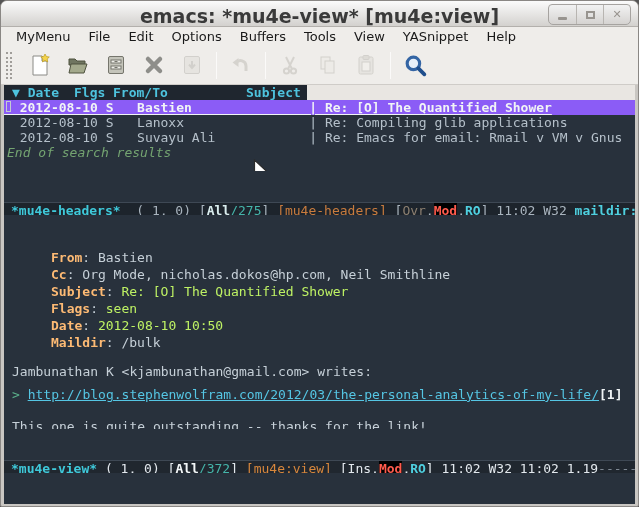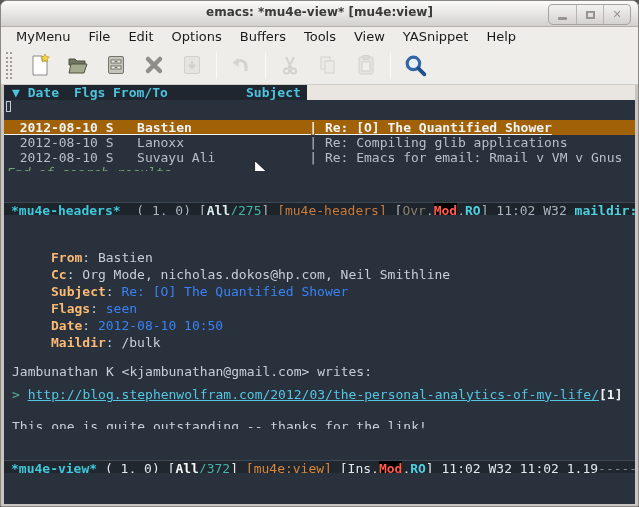--- a/index.html
+++ b/index.html
@@ -11,21 +11,21 @@
     font-family:"DejaVu Sans","Liberation Sans",sans-serif;
   }
   
   .titlebar {
     position:relative; height:26px;
     background:linear-gradient(#fbfbfb,#d3d1ce);
     border-bottom:1px solid #b3b0ac;
   }
   .title-text {
     position:absolute; left:0; right:0; top:4px; text-align:center;
-    font-size:12px; font-weight:bold; color:#3a3a3a;
+    font-size:19px; font-weight:bold; color:#3a3a3a;
   }
   .winbtns {
     position:absolute; right:7px; top:3px; display:flex;
     border:1px solid #a6a3a0; border-radius:4px 4px 5px 5px; overflow:hidden;
     background:linear-gradient(#f2f2f2,#d5d3d1);
   }
   .wbtn {
     width:27px; height:19px; display:flex; align-items:center; justify-content:center;
     color:#98948f; font-size:11px; font-weight:bold; border-left:1px solid #b8b5b1;
   }
@@ -54,21 +54,21 @@
     position:relative; margin:0 3px 3px 3px; height:419px;
     background:#28313c; display:flex; flex-direction:column;
     font-family:"DejaVu Sans Mono","Liberation Mono",monospace; font-size:13px;gap:31px;
   }
   
   .headers-win { position:relative; height:118px; overflow:hidden; }
   .header-line { position:relative; height:15px; background:#e9e6e2; }
   .hl-dark { position:absolute; left:0; top:0; width:303px; height:15px; background:#1f262f; }
   .hl-col { position:absolute; top:0; height:15px; line-height:15px; color:#4ec3de; font-weight:bold; white-space:pre; }
   .hrow { height:15px; line-height:15px; white-space:pre; color:#b5c0ca; overflow:hidden; }
-  .hrow.current { background:#a16207;margin-top:20px; }
+  .hrow.current { background:#8b5cf6; }
   .hrow.current .rowtext { font-weight:bold; color:#f1f4f6; text-decoration:underline; text-underline-offset:2px; }
   .end-line { height:15px; line-height:15px; color:#74a471; font-style:italic; padding-left:3px; white-space:pre; }
   .hollow-cursor { position:absolute; left:2px; top:16px; width:5px; height:11px; border:1px solid #c3cbd2; }
   .mouse-cursor { position:absolute; left:249px; top:74px; }
   
   .ml {
     height:17px; line-height:16px; padding-left:7px; white-space:pre; overflow:hidden;
     background:#1d242c; border-top:1px solid #3e4854; color:#a9b4be; font-size:13px;
   }
   .ml.active { background:#20272f; color:#e3e9ee; }
@@ -82,21 +82,21 @@
   .seg-mod { color:#ff5b4d; background:#000000; font-weight:bold; }
   .seg-dimmer { color:#8d8071;margin-top:28px; }
   .seg-dashes { color:#7e8893; }
   .seg-plain { }
   
   .view-win { height:250px; padding:3px 0 0 8px; color:#c6d0d8; overflow:hidden; }
   .vline { height:17px; line-height:17px; white-space:pre; }
   .flabel { color:#fdba74; font-weight:bold;margin-left:39px; }
   .fcolon { color:#c6d0d8; }
   .tone-contact { color:#c6d0d8; }
-  .tone-special { color:#3b82f6;text-align:right; }
+  .tone-special { color:#bef264;text-align:right; }
   .writes-line { margin-top:12px; }
   .quote-line { margin-top:6px; }
   .quote-mark { color:#5bb18b; }
   .msg-link { color:#55c6e4; text-decoration:underline; }
   .link-ref { color:#f0f4f6; font-weight:bold; }
   .para-line { margin-top:15px; }
   .sig-dash { margin-top:9px; color:#6b7682; }
   .sig-name { color:#74a471; font-style:italic; }
   .echo { flex:1; }
 </style>

